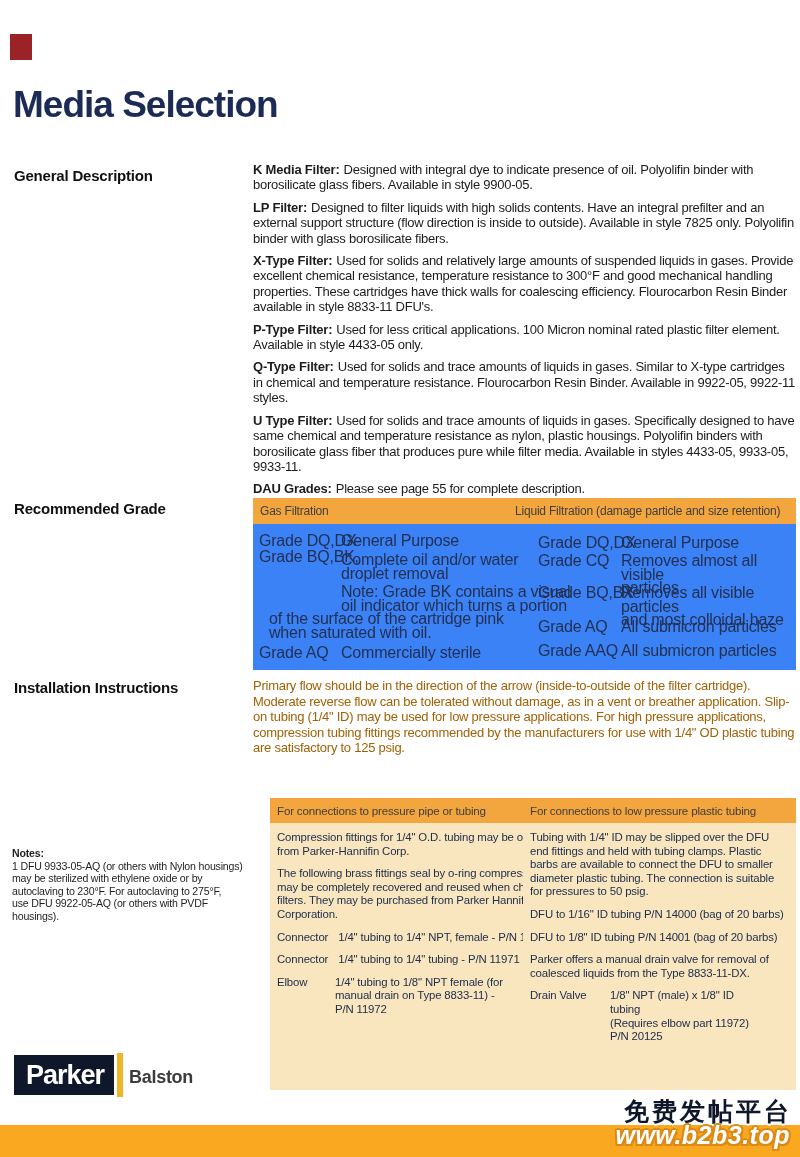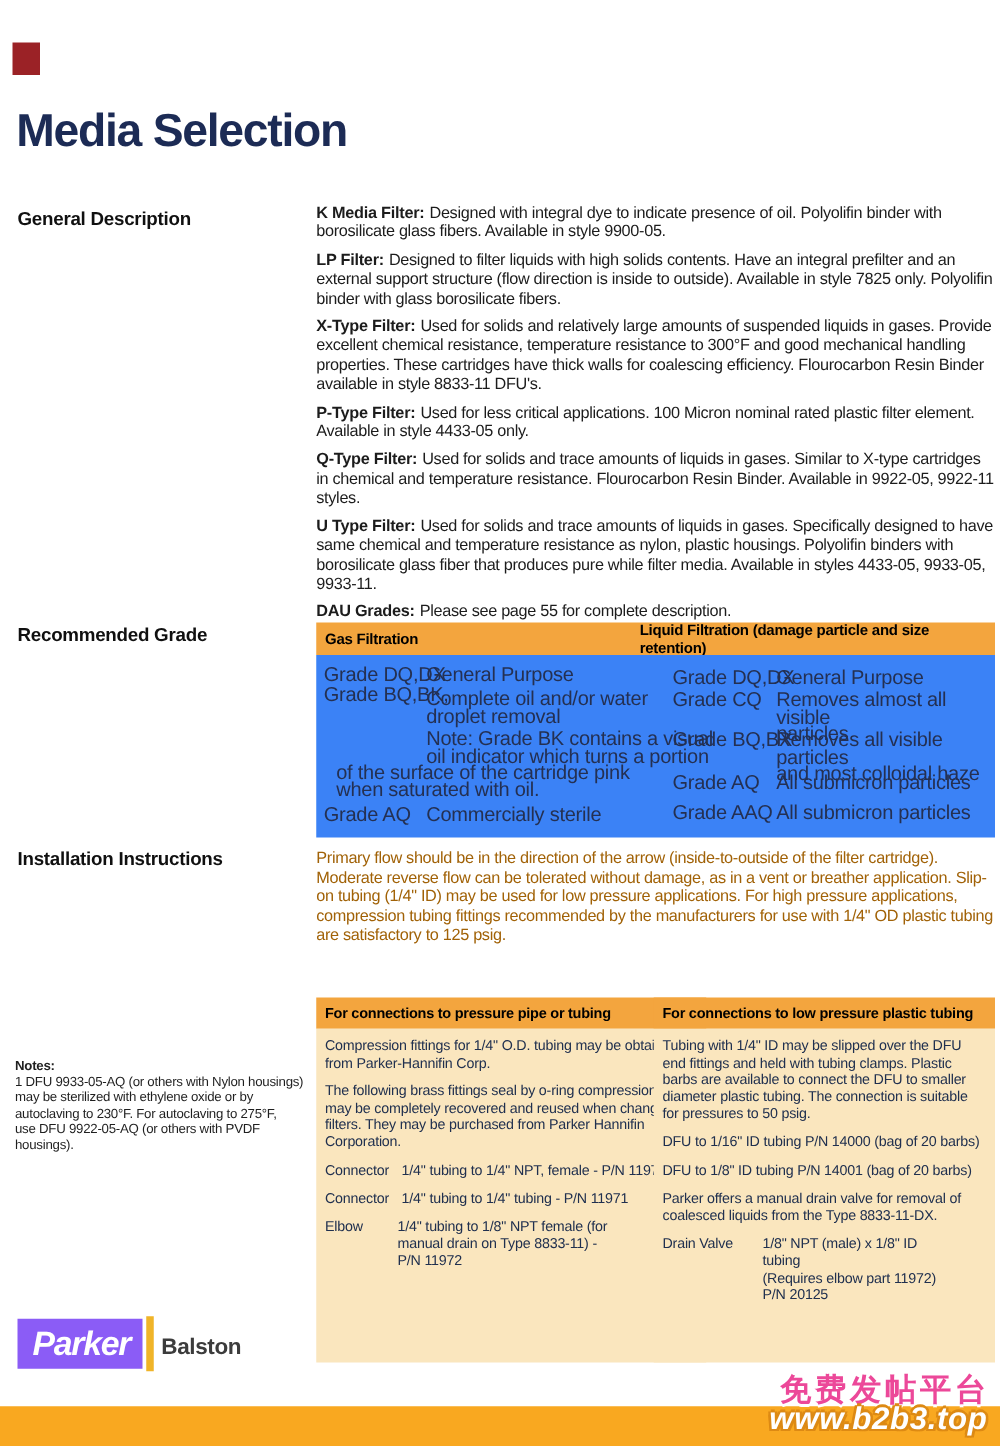--- a/index.html
+++ b/index.html
@@ -17,50 +17,50 @@
   .sec-heading { position:absolute; left:14px; font-size:15px; font-weight:bold; color:#101010; letter-spacing:-0.2px; }
   #h-gd { top:167px; } #h-rg { top:500px; } #h-ii { top:679px; }
 
   .right-col { position:absolute; left:253px; top:162px; width:543px; z-index:1; }
   .right-col p { margin:0 0 7px 0; font-size:13px; line-height:15.4px; letter-spacing:-0.25px; color:#1c1c1c; }
   .plabel { font-weight:bold; margin-right:4px; letter-spacing:-0.2px; }
 
   .grade-table { position:absolute; left:253px; top:498px; width:543px; z-index:2; }
   .band { background:#f3a53e; display:flex; align-items:center; }
   .grade-table .band { height:26px; }
-  .band-cell { font-size:12px; font-weight:bold; color:#000000; letter-spacing:-0.2px; }
+  .band-cell { font-size:12px; font-weight:normal; color:#404040; letter-spacing:-0.2px; }
   .grade-table .band-cell.left { padding-left:7px; width:262px; }
   .grade-body { position:relative; background:#3b82f6; height:146px; font-size:16px; line-height:13.5px; color:#243052; font-weight:normal; letter-spacing:-0.2px; }
   .gcell { position:absolute; }
   .prelines { white-space:pre-line; }
 
   .install-text { position:absolute; left:253px; top:678px; width:543px; font-size:13px; line-height:15.6px; letter-spacing:-0.25px; color:#a16207; z-index:1; }
 
   .conn-table { position:absolute; top:798px; z-index:2; }
-  #conn-left { left:253px; width:312px; }
+  #conn-left { left:270px; width:312px; }
   #conn-right { left:523px; width:273px; }
   .conn-table .band { height:25px; padding-left:7px; }
   .conn-table .band-cell { font-size:11.6px; }
   .conn-body { background:#fae6be; height:267px; padding:8px 8px 0 7px; font-size:11.4px; line-height:13.6px; color:#20304f; letter-spacing:-0.15px; }
   .conn-body p { margin:0 0 9px 0; }
   .fit-name { margin-right:10px; }
   .fit-row { display:grid; grid-template-columns:58px 1fr; margin-bottom:9px; }
   .dv-row { display:grid; grid-template-columns:80px 1fr; margin-bottom:9px; }
 
   .notes { position:absolute; left:12px; top:847px; width:240px; font-size:10.6px; line-height:12.6px; color:#1f1f1f; letter-spacing:-0.2px; }
   .notes-heading { font-weight:bold; }
 
   .logo { position:absolute; left:14px; top:1053px; display:flex; height:44px; }
-  .logo-black { background:#8b5cf6; color:#fff; display:flex; align-items:center; padding:0 10px 0 12px; font-size:27px; font-weight:bold; font-style:italic; letter-spacing:-1px; height:40px; margin-top:2px; }
+  .logo-black { background:#0f172a; color:#fff; display:flex; align-items:center; padding:0 10px 0 12px; font-size:27px; font-weight:bold; letter-spacing:-1px; height:40px; margin-top:2px; }
   .logo-bar { width:6px; background:#f0b428; margin-left:3px; height:44px; }
   .logo-balston { font-size:18px; font-weight:bold; color:#3c3c3c; margin-left:6px; padding-top:14px; letter-spacing:-0.3px; }
 
   .bottom-band { position:absolute; left:0; top:1125px; width:800px; height:32px; background:#f9a820; z-index:3; }
   .wm1 {
-    position:absolute; right:8px; top:1095px; z-index:4; font-size:25px; font-weight:bold; color:#ec4899; letter-spacing:3px;
+    position:absolute; right:8px; top:1095px; z-index:4; font-size:25px; font-weight:bold; color:#0f172a; letter-spacing:3px;
     text-shadow:-1px -1px 0 #fff,1px -1px 0 #fff,-1px 1px 0 #fff,1px 1px 0 #fff,0 2px 0 #fff,0 -2px 0 #fff;
   }
   .wm2 {
     position:absolute; right:10px; top:1121px; z-index:4; font-size:25px; font-weight:bold; font-style:italic; color:#fff; letter-spacing:0.5px;
     text-shadow:-2px -1px 0 #dd8a14,2px -1px 0 #dd8a14,-2px 2px 0 #dd8a14,2px 2px 0 #dd8a14,0 2px 0 #dd8a14,0 -2px 0 #dd8a14;
   }
 </style>
 </head>
 <body>
 

